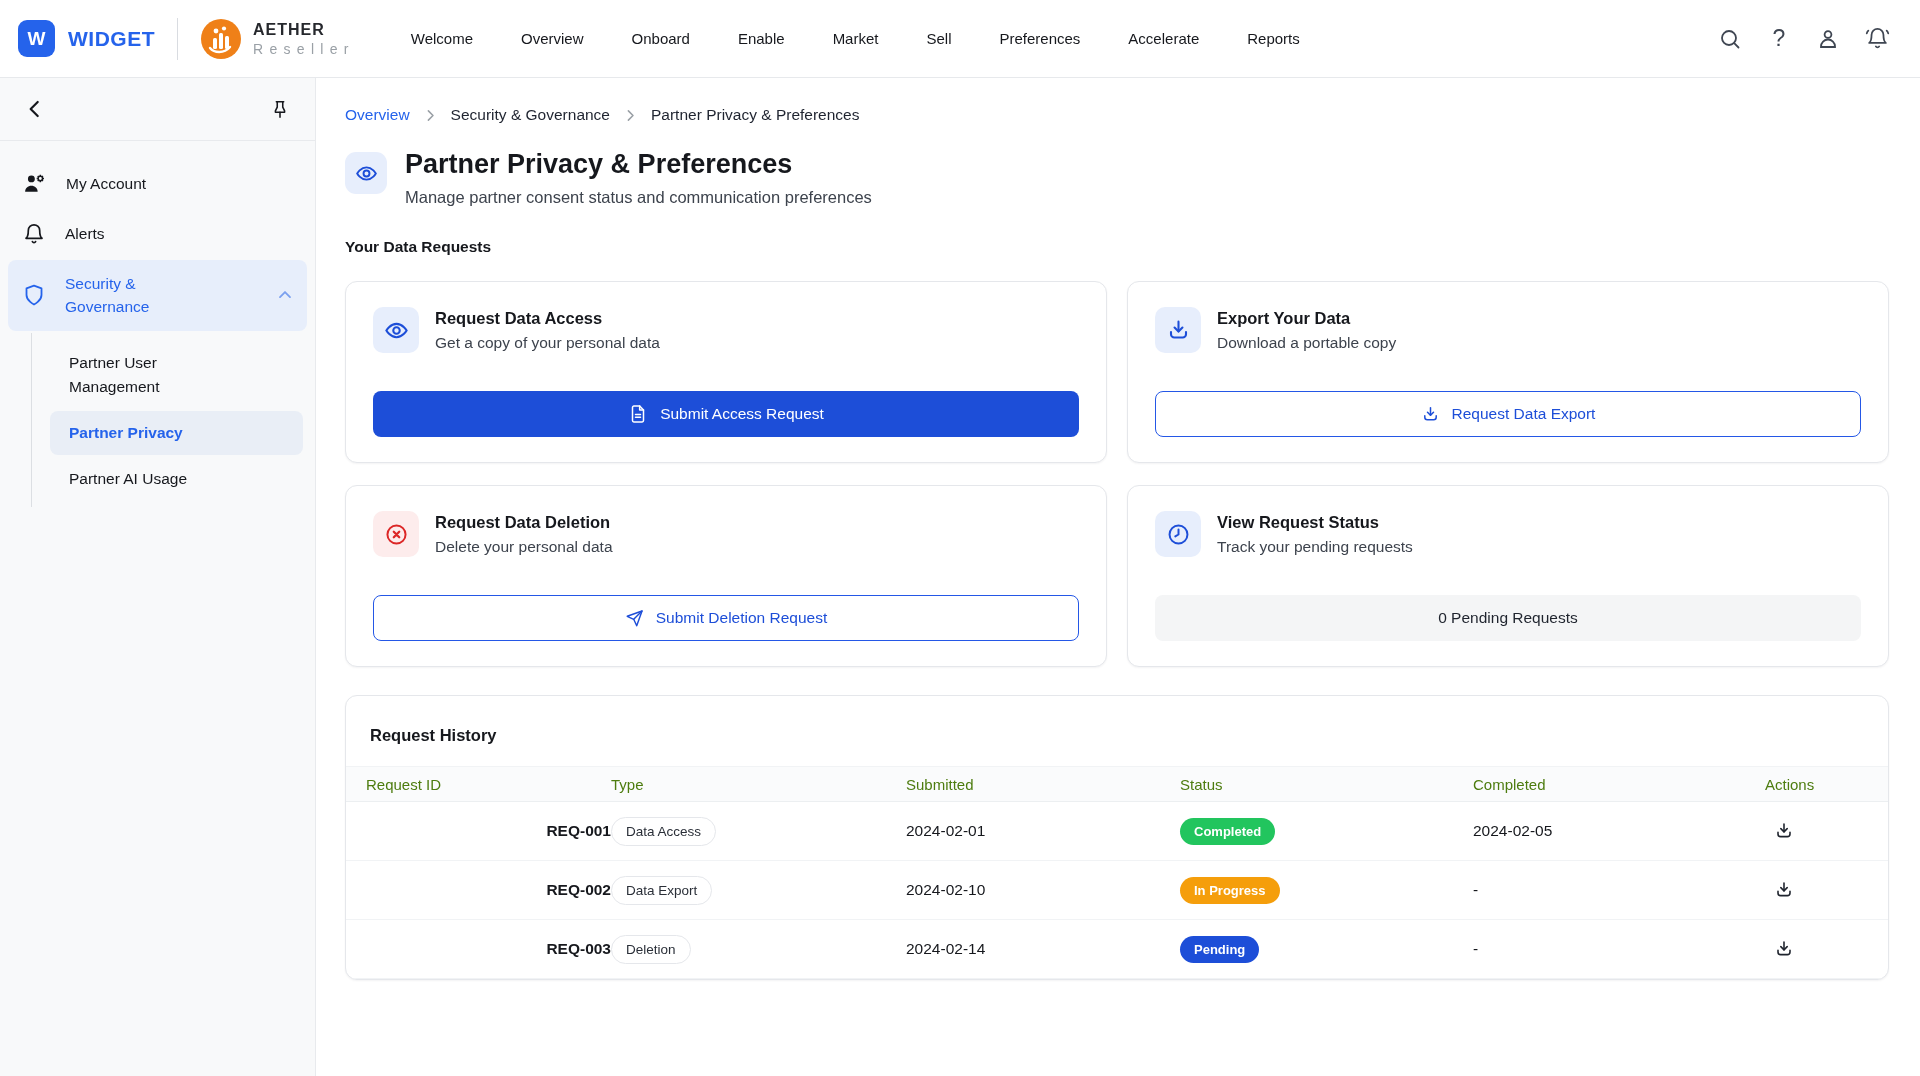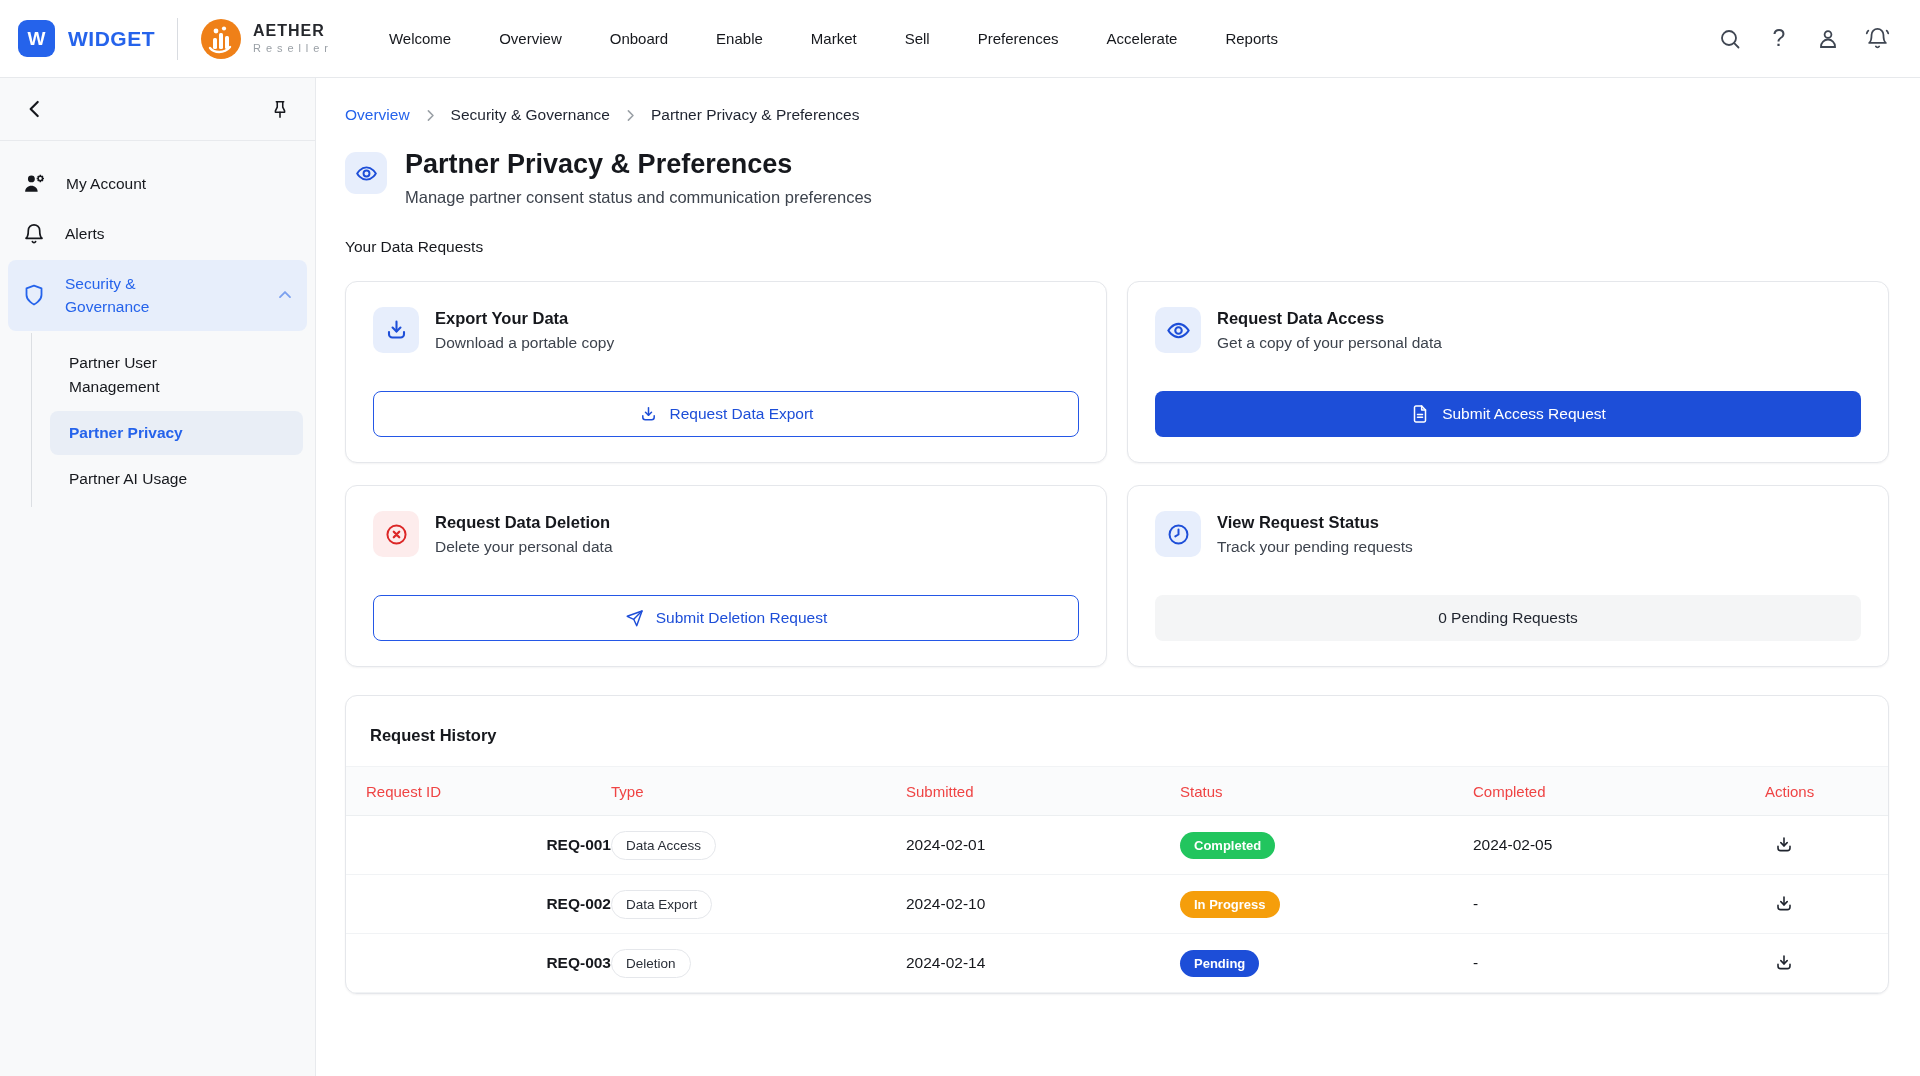--- a/index.html
+++ b/index.html
@@ -10,21 +10,21 @@
   .topbar { height:78px; display:flex; align-items:center; padding:0 30px 0 18px;
     border-bottom:1px solid #e7e9ec; background:#fff; }
   .brand { display:flex; align-items:center; gap:13px; }
   .logo-badge { width:37px; height:37px; border-radius:9px; background:#2563eb; color:#fff;
     font-weight:800; font-size:19px; display:flex; align-items:center; justify-content:center; }
   .logo-text { color:#2563eb; font-weight:800; font-size:21px; letter-spacing:.5px; }
   .vdivider { width:1px; height:42px; background:#d9dce1; margin:0 22px; }
   .partner { display:flex; align-items:center; gap:11px; }
   .partner-name { display:flex; flex-direction:column; line-height:1; }
   .partner-name .n { font-size:16px; font-weight:800; color:#26282d; letter-spacing:1px; }
-  .partner-name .s { font-size:11px; color:#9aa0a6; letter-spacing:.45em; margin-top:4px; }
+  .partner-name .s { font-size:14px; color:#9aa0a6; letter-spacing:.45em; margin-top:4px; }
   .top-nav { display:flex; gap:48px; margin-left:56px; font-size:15px; font-weight:500; }
   .nav-item { cursor:pointer; white-space:nowrap; color:#16181d; }
   .topbar-icons { margin-left:auto; display:flex; gap:23px; align-items:center; color:#3f4652; }
   .tb-icon { width:26px; height:26px; display:flex; align-items:center; justify-content:center; cursor:pointer; }
   .help-glyph { font-size:23px; font-weight:500; color:#3f4652; }
 
   
   .layout { display:flex; height:998px; }
   .sidebar { width:316px; flex-shrink:0; background:#f8f9fa; border-right:1px solid #e8eaed; }
   .sidebar-top { height:63px; display:flex; align-items:center; justify-content:space-between;
@@ -50,21 +50,21 @@
     display:flex; align-items:center; justify-content:center; margin-top:3px; }
   .page-title { font-size:27px; font-weight:700; color:#16181d; }
   .page-sub { font-size:16.5px; color:#3d434d; margin-top:8px; }
 
   .tabs { display:flex; gap:42px; margin-top:22px; border-bottom:1px solid #e5e7eb; padding-left:1px; }
   .tab { padding:8px 2px 14px; font-size:15.5px; color:#2a2f38; position:relative; cursor:pointer; }
   .tab.active { color:#1d4ed8; font-weight:500; }
   .tab.active::after { content:""; position:absolute; left:-10px; right:-10px; bottom:-1px;
     height:3px; background:#1d4ed8; }
 
-  .section-title { margin-top:31px; font-size:15.5px; font-weight:400; color:#16181d; }
+  .section-title { margin-top:31px; font-size:15.5px; font-weight:700; color:#16181d; }
 
   .cards { display:grid; grid-template-columns:1fr 1fr; gap:22px 20px; margin-top:25px; }
   .card { background:#fff; border:1px solid #e5e7eb; border-radius:12px; padding:25px 27px;
     box-shadow:0 1px 2px rgba(16,24,40,.05); height:182px; display:flex; flex-direction:column; }
   .card-head { display:flex; gap:16px; }
   .icon-box { width:46px; height:46px; border-radius:10px; background:#e7eefc; flex-shrink:0;
     display:flex; align-items:center; justify-content:center; }
   .icon-box.red { background:#fdecec; }
   .card-title { font-size:16.5px; font-weight:600; color:#16181d; margin-top:2px; }
   .card-sub { font-size:15.5px; color:#3d434d; margin-top:6px; }
@@ -76,22 +76,22 @@
   .btn.outline { background:#fff; color:#1d4ed8; border:1px solid #2457e6; }
   .status-box { height:46px; border-radius:8px; background:#f4f5f6; display:flex;
     align-items:center; justify-content:center; font-size:15.5px; color:#1f242e; }
 
   
   .history { margin-top:28px; border:1px solid #e5e7eb; border-radius:12px; background:#fff;
     box-shadow:0 1px 2px rgba(16,24,40,.05); overflow:hidden; }
   .history-title { padding:30px 24px 21px; font-size:16.5px; font-weight:700; color:#16181d; }
   .thead, .trow { display:grid; grid-template-columns:245px 295px 274px 293px 292px 1fr;
     padding:0 20px; align-items:center; }
-  .thead { height:50px; background:#fafbfc; border-top:1px solid #f1f3f5;
-    border-bottom:1px solid #eceff1; font-size:15px; font-weight:500; color:#ef4444; }
+  .thead { height:36px; background:#fafbfc; border-top:1px solid #f1f3f5;
+    border-bottom:1px solid #eceff1; font-size:15px; font-weight:500; color:#4d7c0f; }
   .trow { height:59px; border-bottom:1px solid #f1f3f5; font-size:15.5px; color:#16181d; }
   .req-id { font-weight:700;text-align:right; }
   .type-pill { display:inline-flex; width:fit-content; padding:6px 14px; border:1px solid #e5e7eb;
     border-radius:999px; font-size:13.5px; color:#2a2f38; background:#fff; }
   .status-pill { display:inline-flex; width:fit-content; padding:6px 14px; border-radius:999px;
     font-size:13px; font-weight:700; color:#fff; }
   .dl-btn { width:26px; height:26px; display:flex; align-items:center; justify-content:center;
     cursor:pointer; color:#1f242e; margin-left:6px; }
   svg { display:block; }
 </style>
@@ -250,20 +250,47 @@
     </div>
 
 
     <div class="section-title">Your Data Requests</div>
 
     <div class="cards">
 
       <section class="card">
         <div class="card-head">
           <div class="icon-box">
+            <svg width="25" height="25" viewBox="0 0 24 24" fill="none" stroke="#1d4ed8" stroke-width="2">
+              <path d="M2.3 12S5.8 5.6 12 5.6 21.7 12 21.7 12 18.2 18.4 12 18.4 2.3 12 2.3 12z"></path>
+              <circle cx="12" cy="12" r="3.1"></circle>
+            </svg>
+          </div>
+          <div>
+            <div class="card-title">Request Data Access</div>
+            <div class="card-sub">Get a copy of your personal data</div>
+          </div>
+        </div>
+        <div class="card-action">
+          <button class="btn filled">
+            <span>
+              <svg width="20" height="20" viewBox="0 0 24 24" fill="none" stroke="#fff" stroke-width="1.8" stroke-linecap="round" stroke-linejoin="round">
+                <path d="M14 2.5H7a1.6 1.6 0 0 0-1.6 1.6v15.8A1.6 1.6 0 0 0 7 21.5h10a1.6 1.6 0 0 0 1.6-1.6V7.1z"></path>
+                <polyline points="14 2.5 14 7.1 18.6 7.1"></polyline>
+                  <path d="M9 12.5h6M9 16h6"></path>
+              </svg>
+            </span>
+            <span>Submit Access Request</span>
+          </button>
+        </div>
+      </section>
+
+      <section class="card">
+        <div class="card-head">
+          <div class="icon-box">
             <svg width="25" height="25" viewBox="0 0 24 24" fill="none" stroke="#1d4ed8" stroke-width="2" stroke-linecap="round" stroke-linejoin="round">
               <path d="M12 3.5v9.3"></path>
                 <polyline points="8.2 9.2 12 13 15.8 9.2"></polyline>
               <path d="M4.8 13.5v2a3.2 3.2 0 0 0 3.2 3.2h8a3.2 3.2 0 0 0 3.2-3.2v-2"></path>
             </svg>
           </div>
           <div>
             <div class="card-title">Export Your Data</div>
             <div class="card-sub">Download a portable copy</div>
           </div>
@@ -271,47 +298,20 @@
         <div class="card-action">
           <button class="btn outline">
             <span>
               <svg width="19" height="19" viewBox="0 0 24 24" fill="none" stroke="#1d4ed8" stroke-width="1.9" stroke-linecap="round" stroke-linejoin="round">
                 <path d="M12 3.5v9.3"></path>
                   <polyline points="8.2 9.2 12 13 15.8 9.2"></polyline>
                 <path d="M4.8 13.5v2a3.2 3.2 0 0 0 3.2 3.2h8a3.2 3.2 0 0 0 3.2-3.2v-2"></path>
               </svg>
             </span>
             <span>Request Data Export</span>
-          </button>
-        </div>
-      </section>
-
-      <section class="card">
-        <div class="card-head">
-          <div class="icon-box">
-            <svg width="25" height="25" viewBox="0 0 24 24" fill="none" stroke="#1d4ed8" stroke-width="2">
-              <path d="M2.3 12S5.8 5.6 12 5.6 21.7 12 21.7 12 18.2 18.4 12 18.4 2.3 12 2.3 12z"></path>
-              <circle cx="12" cy="12" r="3.1"></circle>
-            </svg>
-          </div>
-          <div>
-            <div class="card-title">Request Data Access</div>
-            <div class="card-sub">Get a copy of your personal data</div>
-          </div>
-        </div>
-        <div class="card-action">
-          <button class="btn filled">
-            <span>
-              <svg width="20" height="20" viewBox="0 0 24 24" fill="none" stroke="#fff" stroke-width="1.8" stroke-linecap="round" stroke-linejoin="round">
-                <path d="M14 2.5H7a1.6 1.6 0 0 0-1.6 1.6v15.8A1.6 1.6 0 0 0 7 21.5h10a1.6 1.6 0 0 0 1.6-1.6V7.1z"></path>
-                <polyline points="14 2.5 14 7.1 18.6 7.1"></polyline>
-                  <path d="M9 12.5h6M9 16h6"></path>
-              </svg>
-            </span>
-            <span>Submit Access Request</span>
           </button>
         </div>
       </section>
 
       <section class="card">
         <div class="card-head">
           <div class="icon-box red">
             <svg width="25" height="25" viewBox="0 0 24 24" fill="none" stroke="#dc2626" stroke-linecap="round">
               <circle cx="12" cy="12" r="8.7" stroke-width="1.9"></circle>
               <path d="M9.4 9.4l5.2 5.2M14.6 9.4l-5.2 5.2" stroke-width="2.2"></path>

